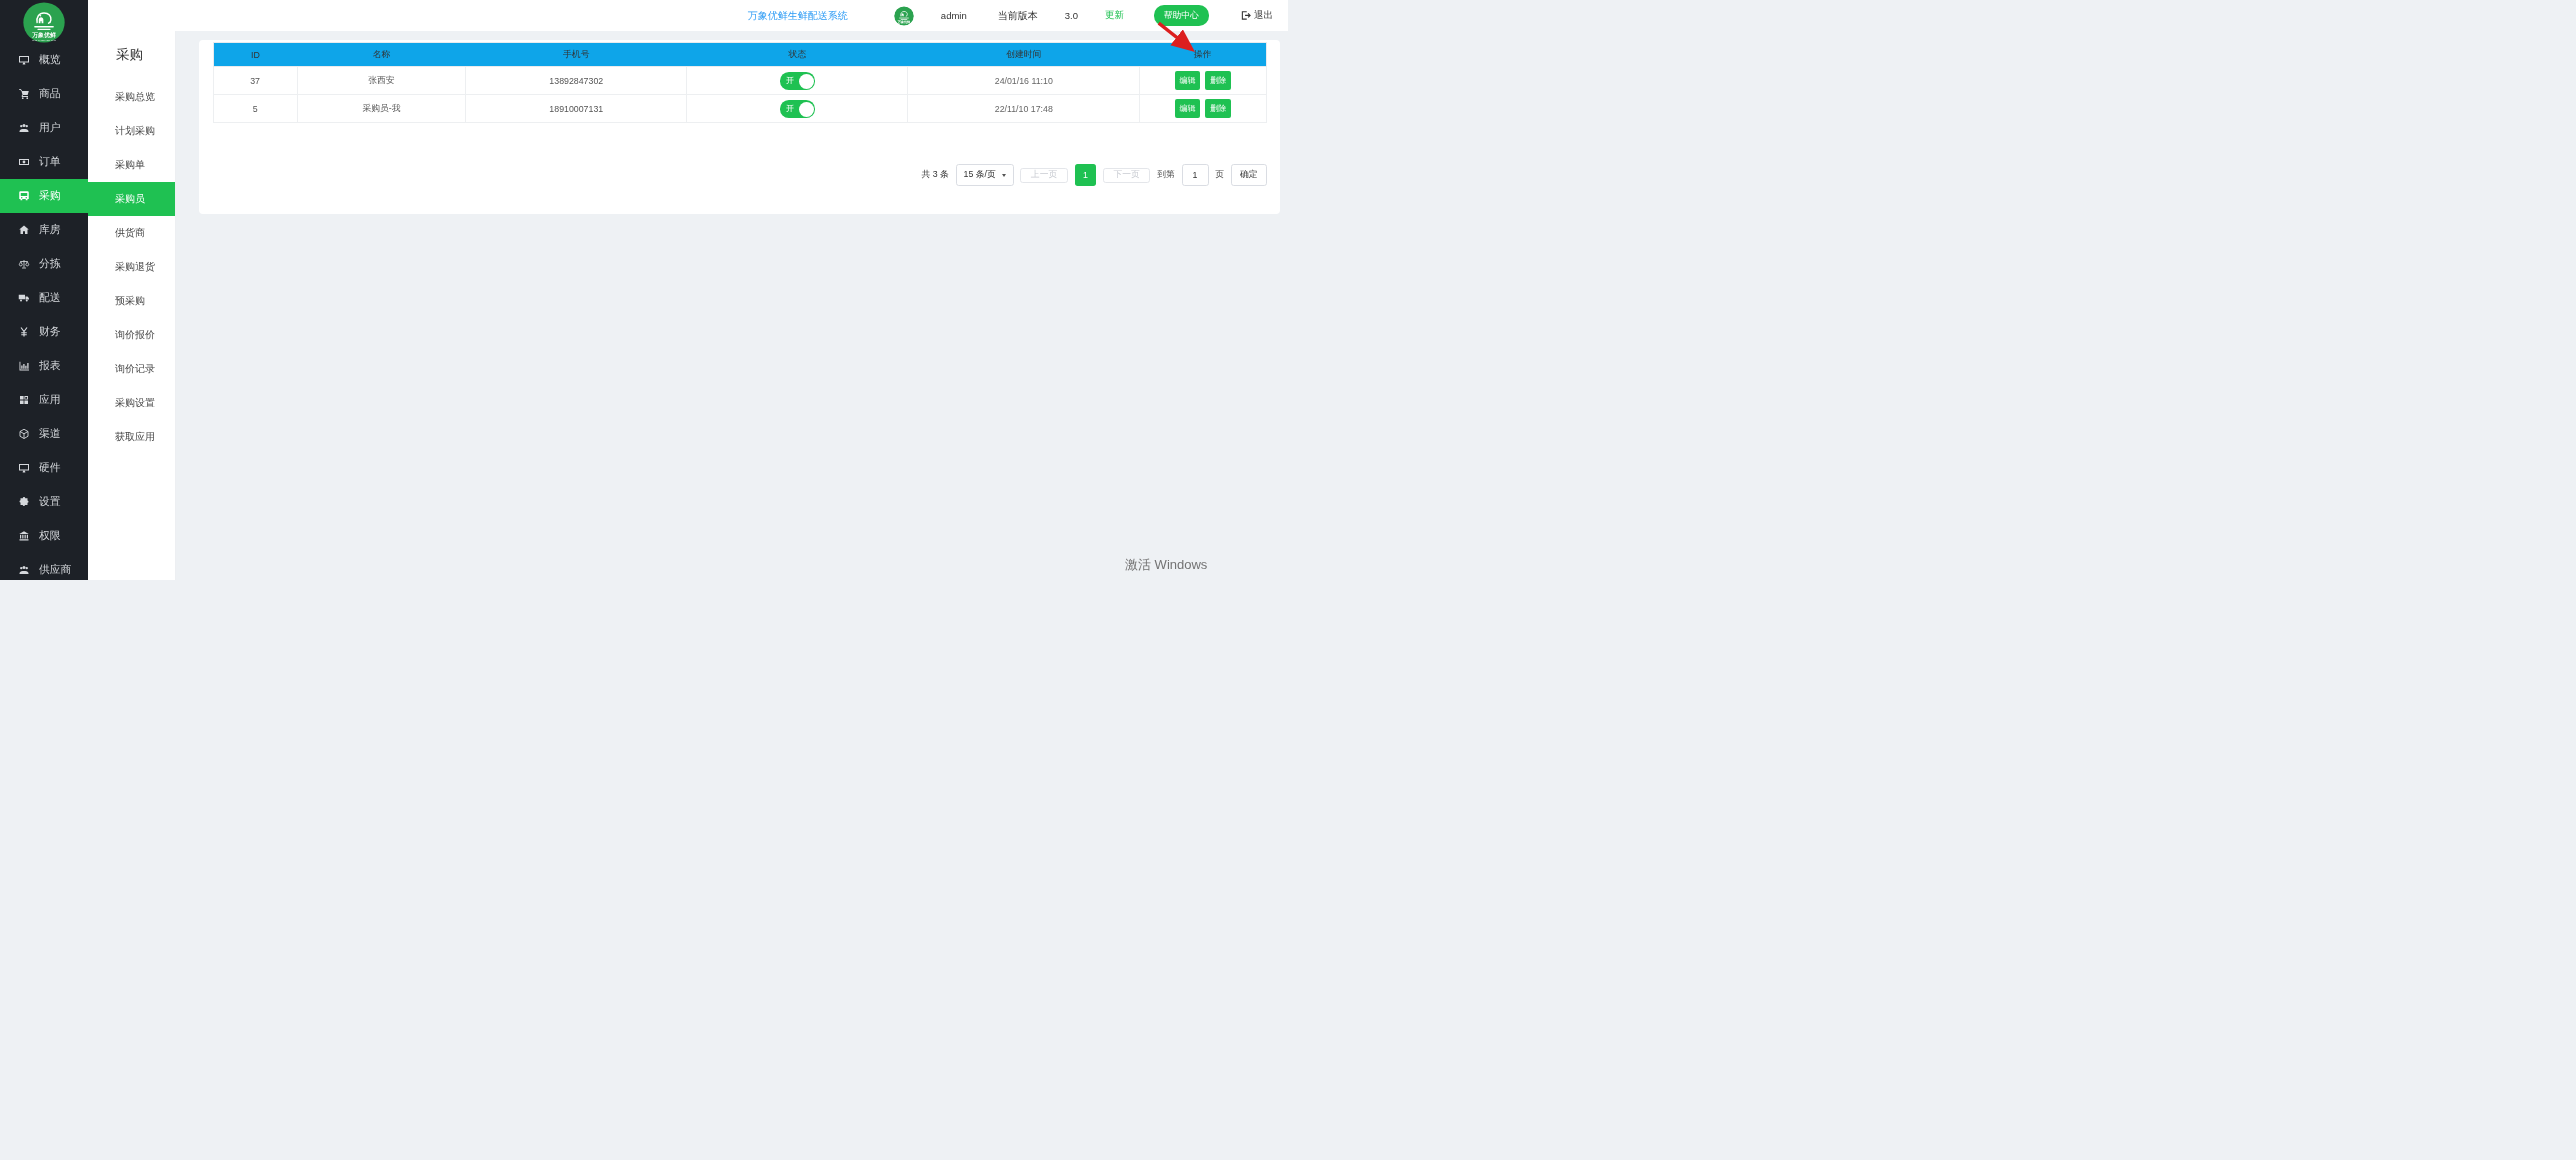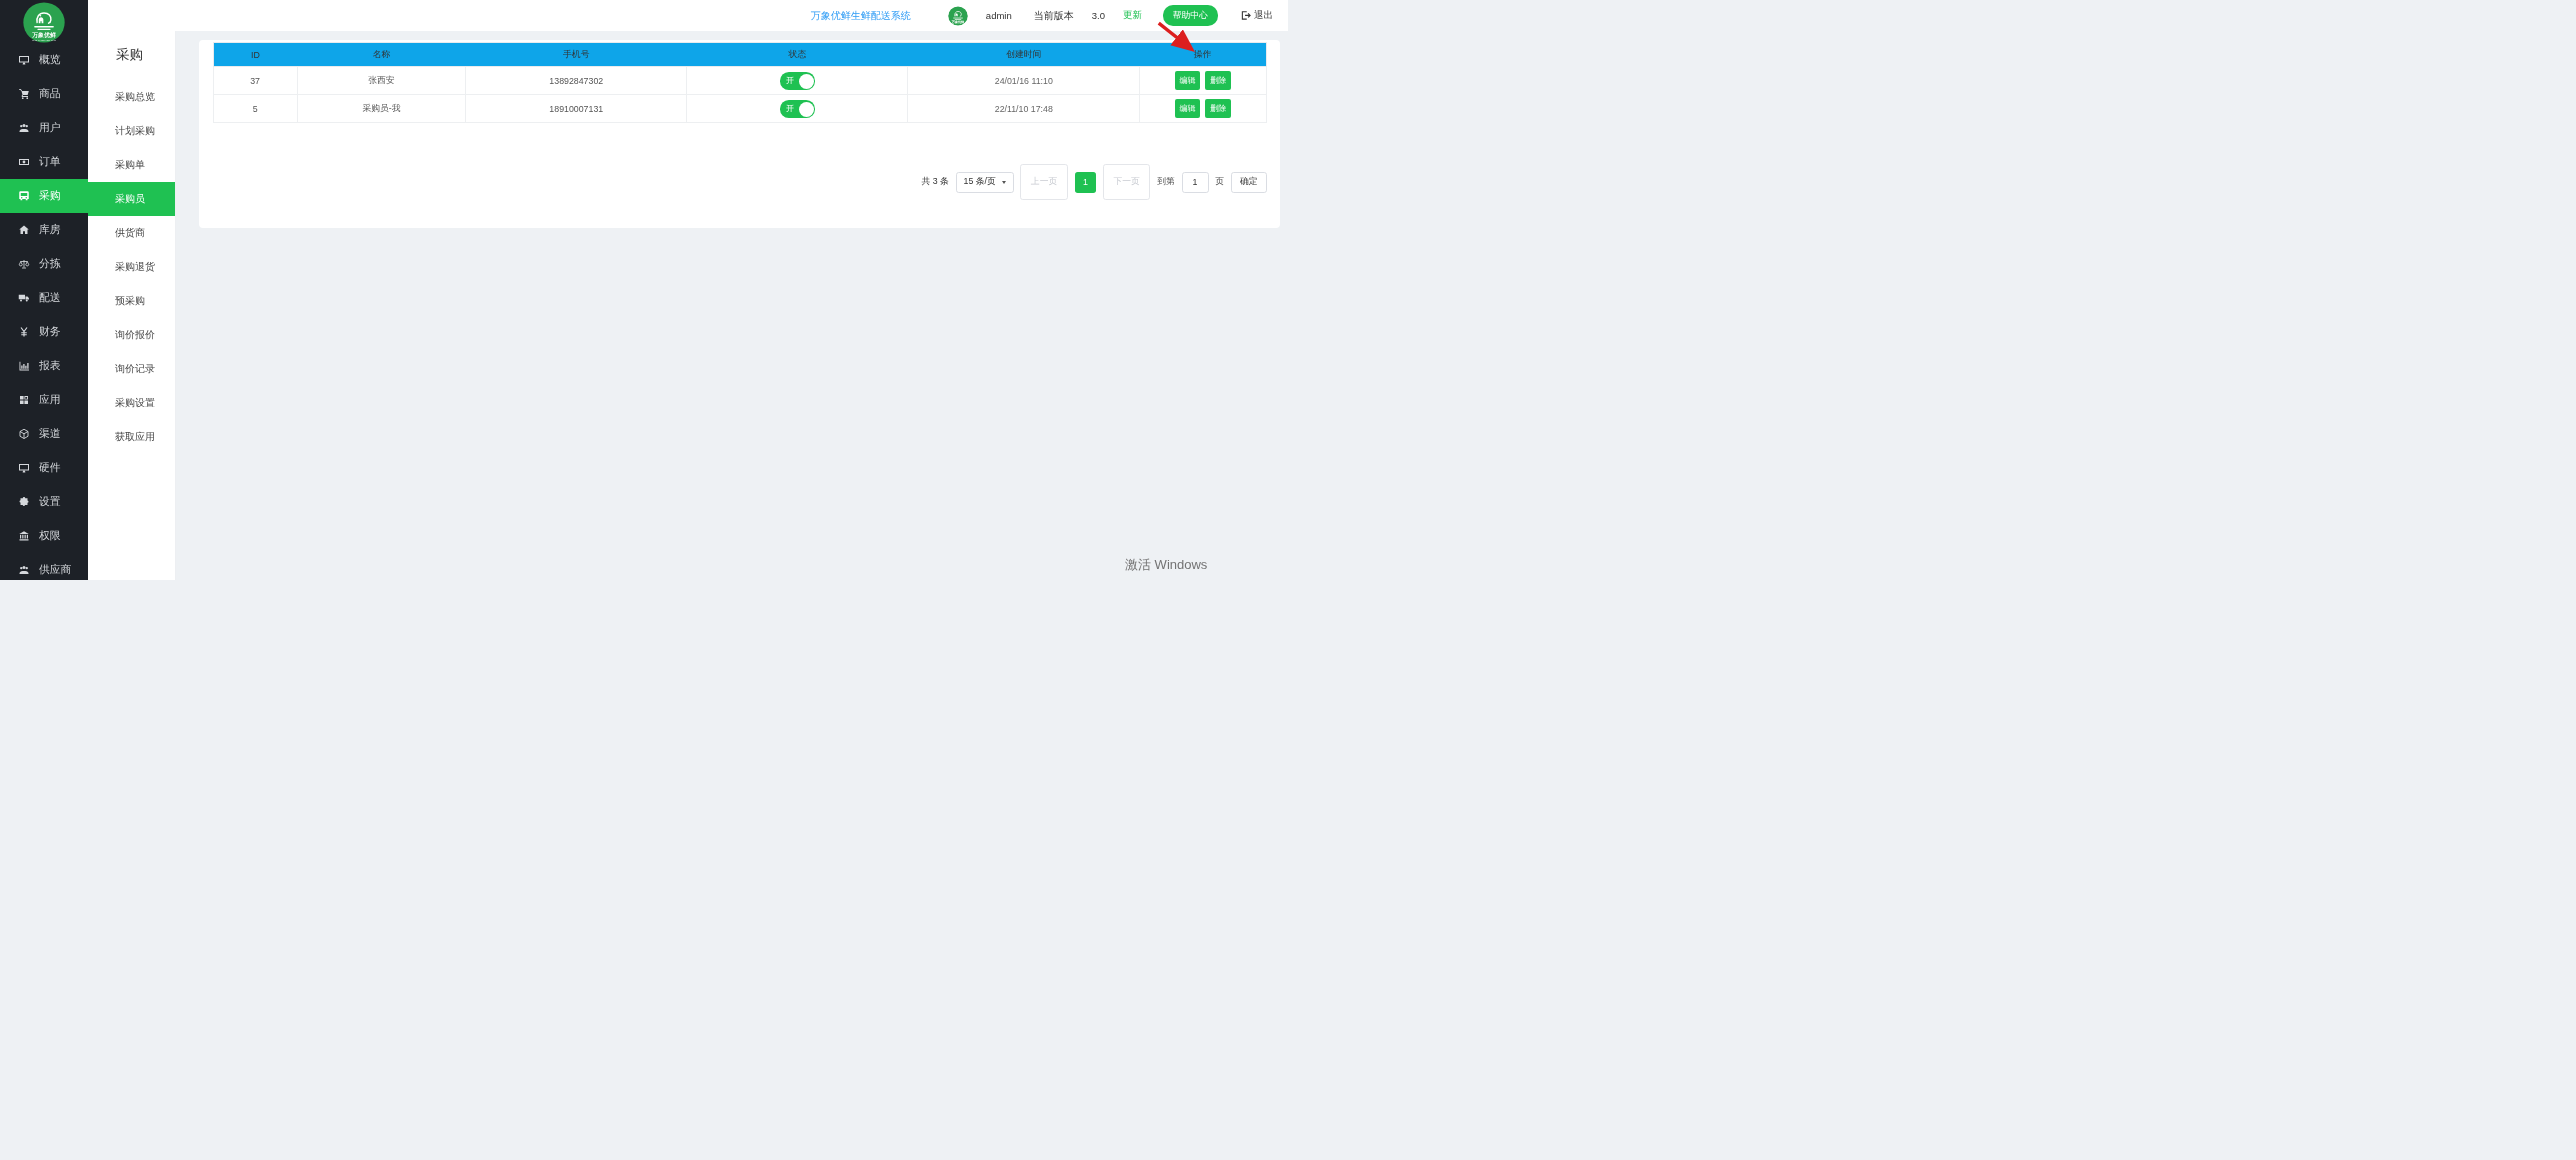--- a/index.html
+++ b/index.html
@@ -13,21 +13,21 @@
   .primary { width:88px; min-width:88px; height:580px; background:#1d2127; }
   .logo-wrap { height:43px; display:flex; align-items:center; justify-content:center; padding-top:2.7px; }
   .pitem { height:34px; display:flex; align-items:center; padding-left:18px; gap:9px;
            color:#d5d8dc; font-size:10.8px; cursor:pointer; }
   .pitem .ic { width:12px; height:12px; flex:0 0 12px; }
   .pitem.active { background:#1fc152; color:#fff; }
   .ic { color:inherit; }
   
   .right { flex:1; display:flex; flex-direction:column; height:580px; }
   .topbar { height:31px; background:#fff; display:flex; align-items:center;
-            justify-content:flex-end; padding-right:15px; gap:18px; flex:0 0 31px; }
+            justify-content:flex-end; padding-right:15px; gap:27px; flex:0 0 31px; }
   .sys-title { color:#2e9cf5; font-size:10px; margin-right:19px; cursor:pointer; }
   .avatar { width:20px; height:20px; border-radius:50%; }
   .uname { font-size:9.5px; color:#333; }
   .ver { font-size:10px; color:#333; margin-left:4px; }
   .vernum { font-size:9.5px; color:#333; }
   .upd { font-size:9.5px; color:#1fc152; cursor:pointer; }
   .help-pill { background:#1fc152; color:#fff; font-size:8.8px; border:none;
                border-radius:10px; padding:4.7px 10px; cursor:pointer; margin-left:2.7px; }
   .logout { display:flex; align-items:center; gap:3.4px; font-size:9.5px; color:#333; cursor:pointer; margin-left:4px; }
   .content { flex:1; display:flex; overflow:hidden; }
@@ -66,21 +66,21 @@
   .toggle .knob { position:absolute; right:1.4px; top:1.4px; width:15px; height:15px; border-radius:50%; background:#fff; }
   .act-btn { display:inline-block; background:#1fc152; color:#fff; font-size:8px;
              border:none; border-radius:2px; padding:4px 4.7px; margin:0 2.7px; cursor:pointer;
              font-family:"Liberation Sans","DejaVu Sans",sans-serif;text-align:center; }
   .pagination { display:flex; justify-content:flex-end; align-items:center; gap:6.8px;
                 margin-top:41px; font-size:8.8px; color:#333; }
   .psel { display:flex; align-items:center; gap:6px; border:0.7px solid #dadde3; border-radius:2.7px;
           height:21.6px; padding:0 6.8px; background:#fff; cursor:pointer; }
   .chev { width:0; height:0; border-left:2.7px solid transparent; border-right:2.7px solid transparent;
           border-top:3.4px solid #555; }
-  .pbtn { border:0.7px solid #e4e6ea; background:#fff; color:#c9ccd2; height:36px; padding:0 9.5px;
+  .pbtn { border:0.7px solid #e4e6ea; background:#fff; color:#c9ccd2; height:15px; padding:0 9.5px;
           border-radius:2.7px; display:flex; align-items:center; cursor:default; }
   .pcur { background:#1fc152; color:#fff; width:21.6px; height:21.6px; border-radius:2.7px;
           display:flex; align-items:center; justify-content:center; cursor:pointer; }
   .pgoto { color:#555; }
   .pinput { width:27px; height:21.6px; border:0.7px solid #dadde3; border-radius:2.7px; text-align:center;
             font-size:8.8px; color:#333; outline:none;
             font-family:"Liberation Sans","DejaVu Sans",sans-serif; }
   .pok { border:0.7px solid #dadde3; background:#fff; height:21.6px; padding:0 8px; border-radius:2.7px;
          color:#333; display:flex; align-items:center; cursor:pointer; font-size:8.8px;
          font-family:"Liberation Sans","DejaVu Sans",sans-serif; }

